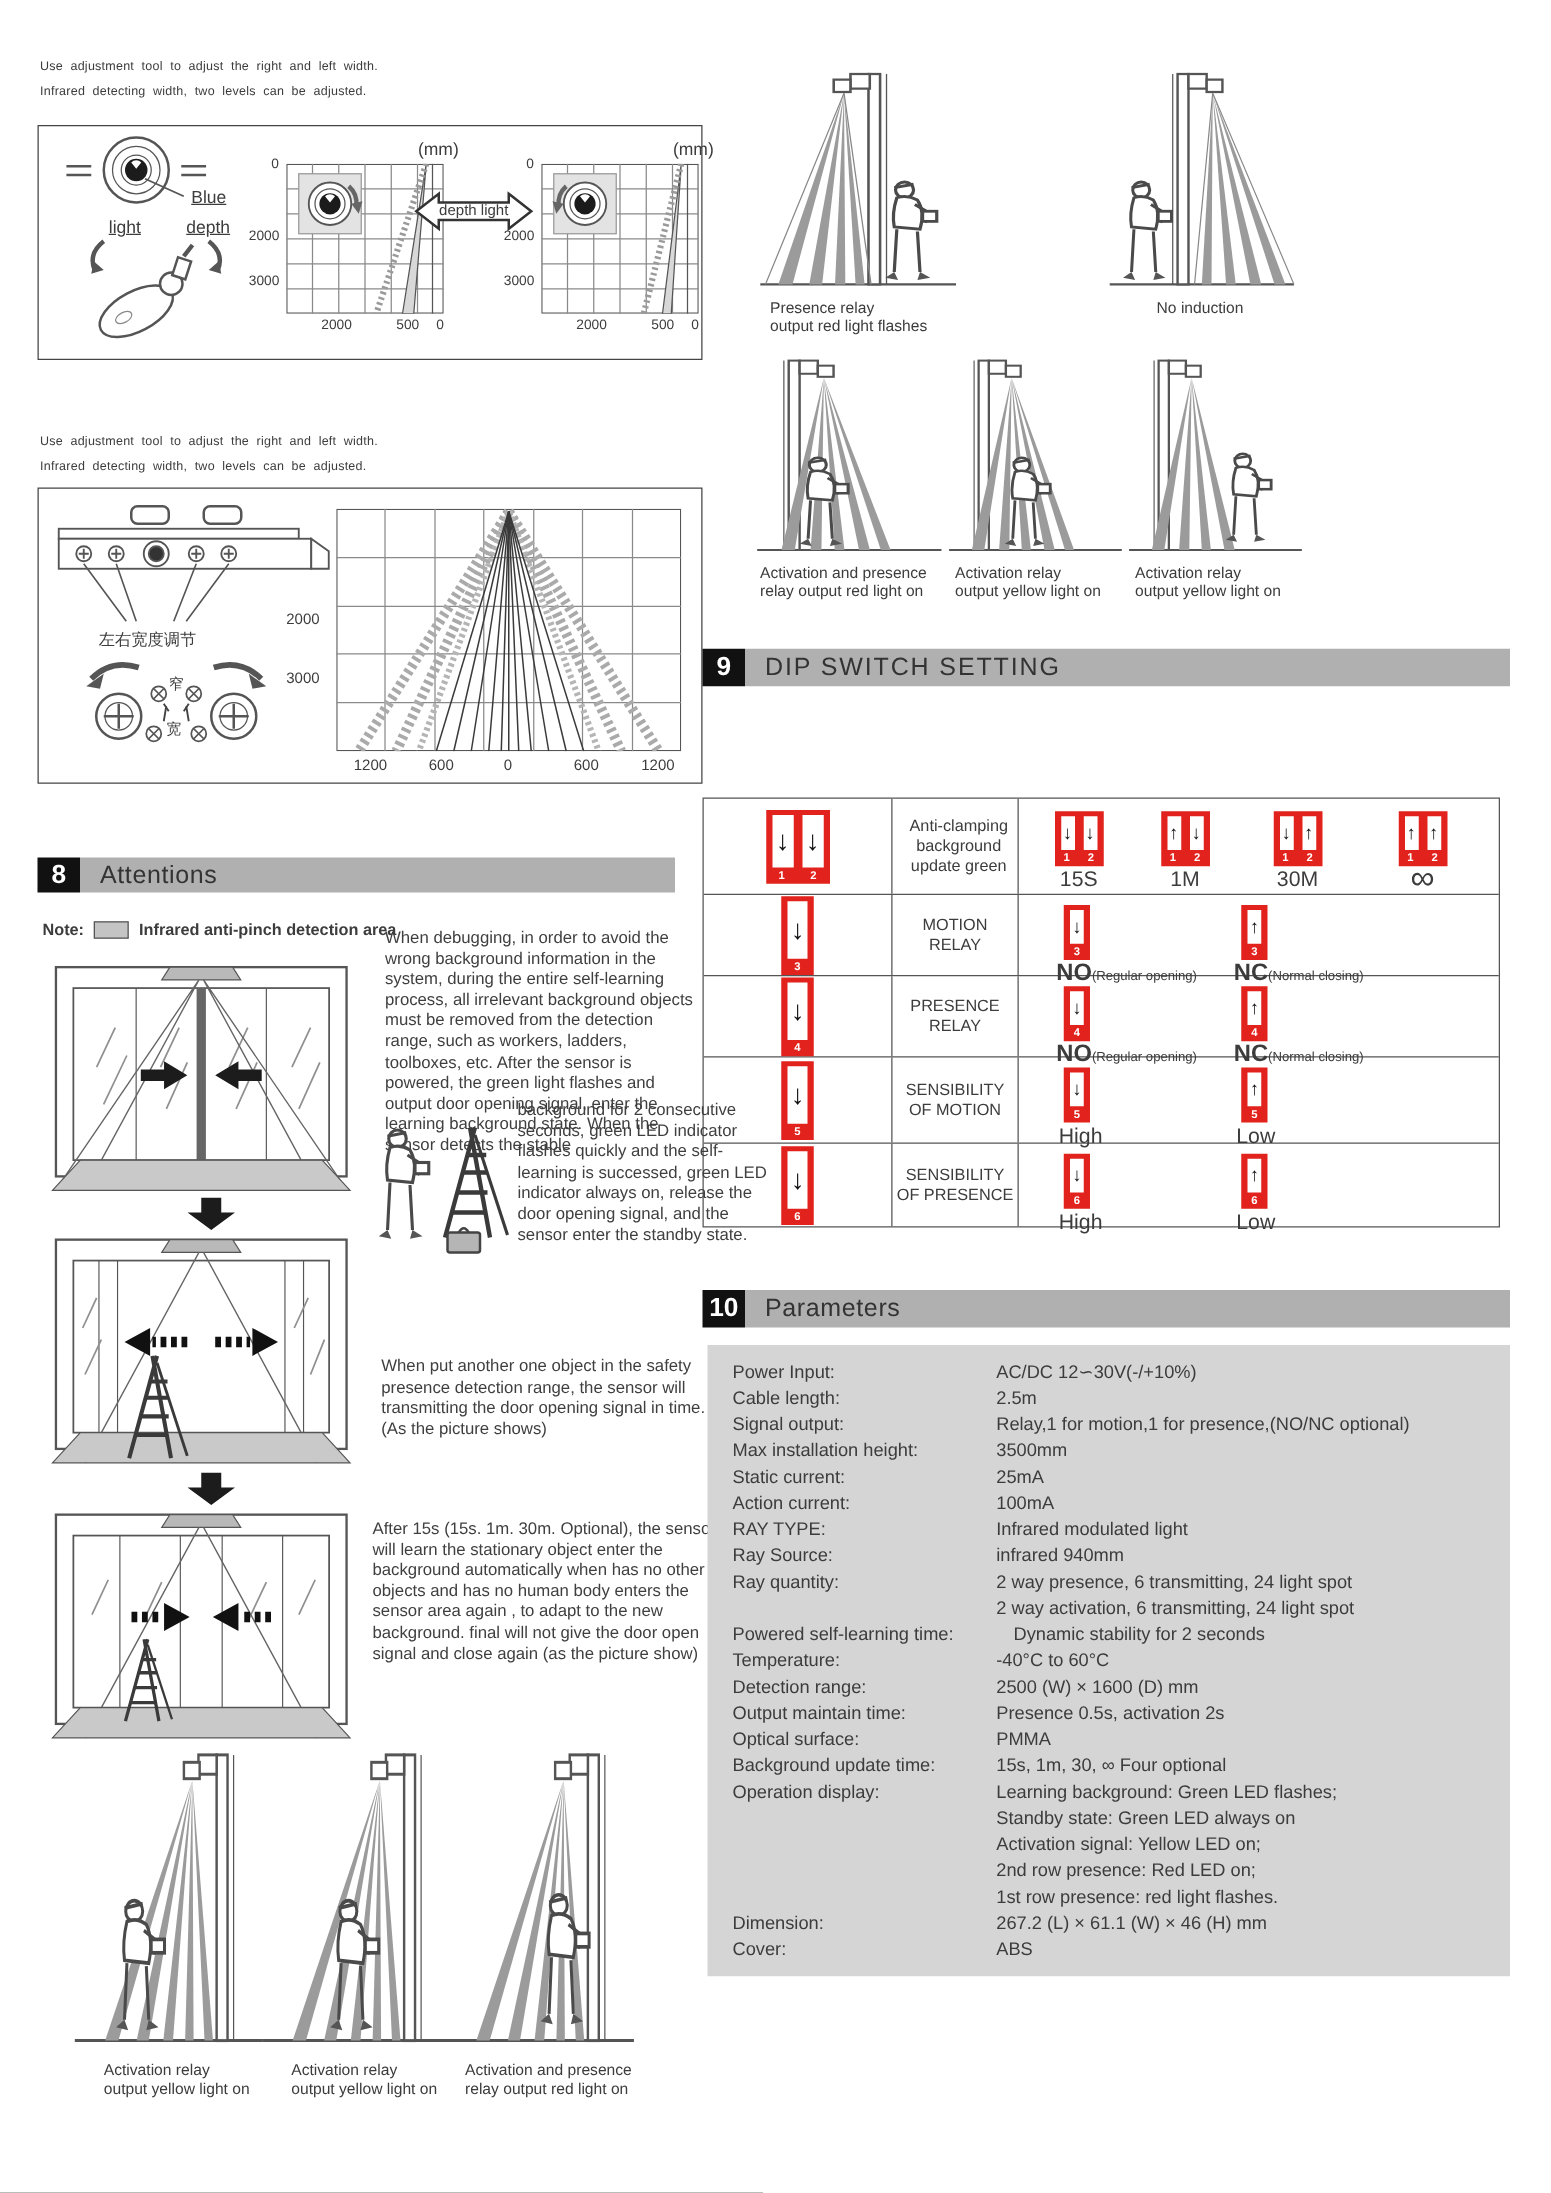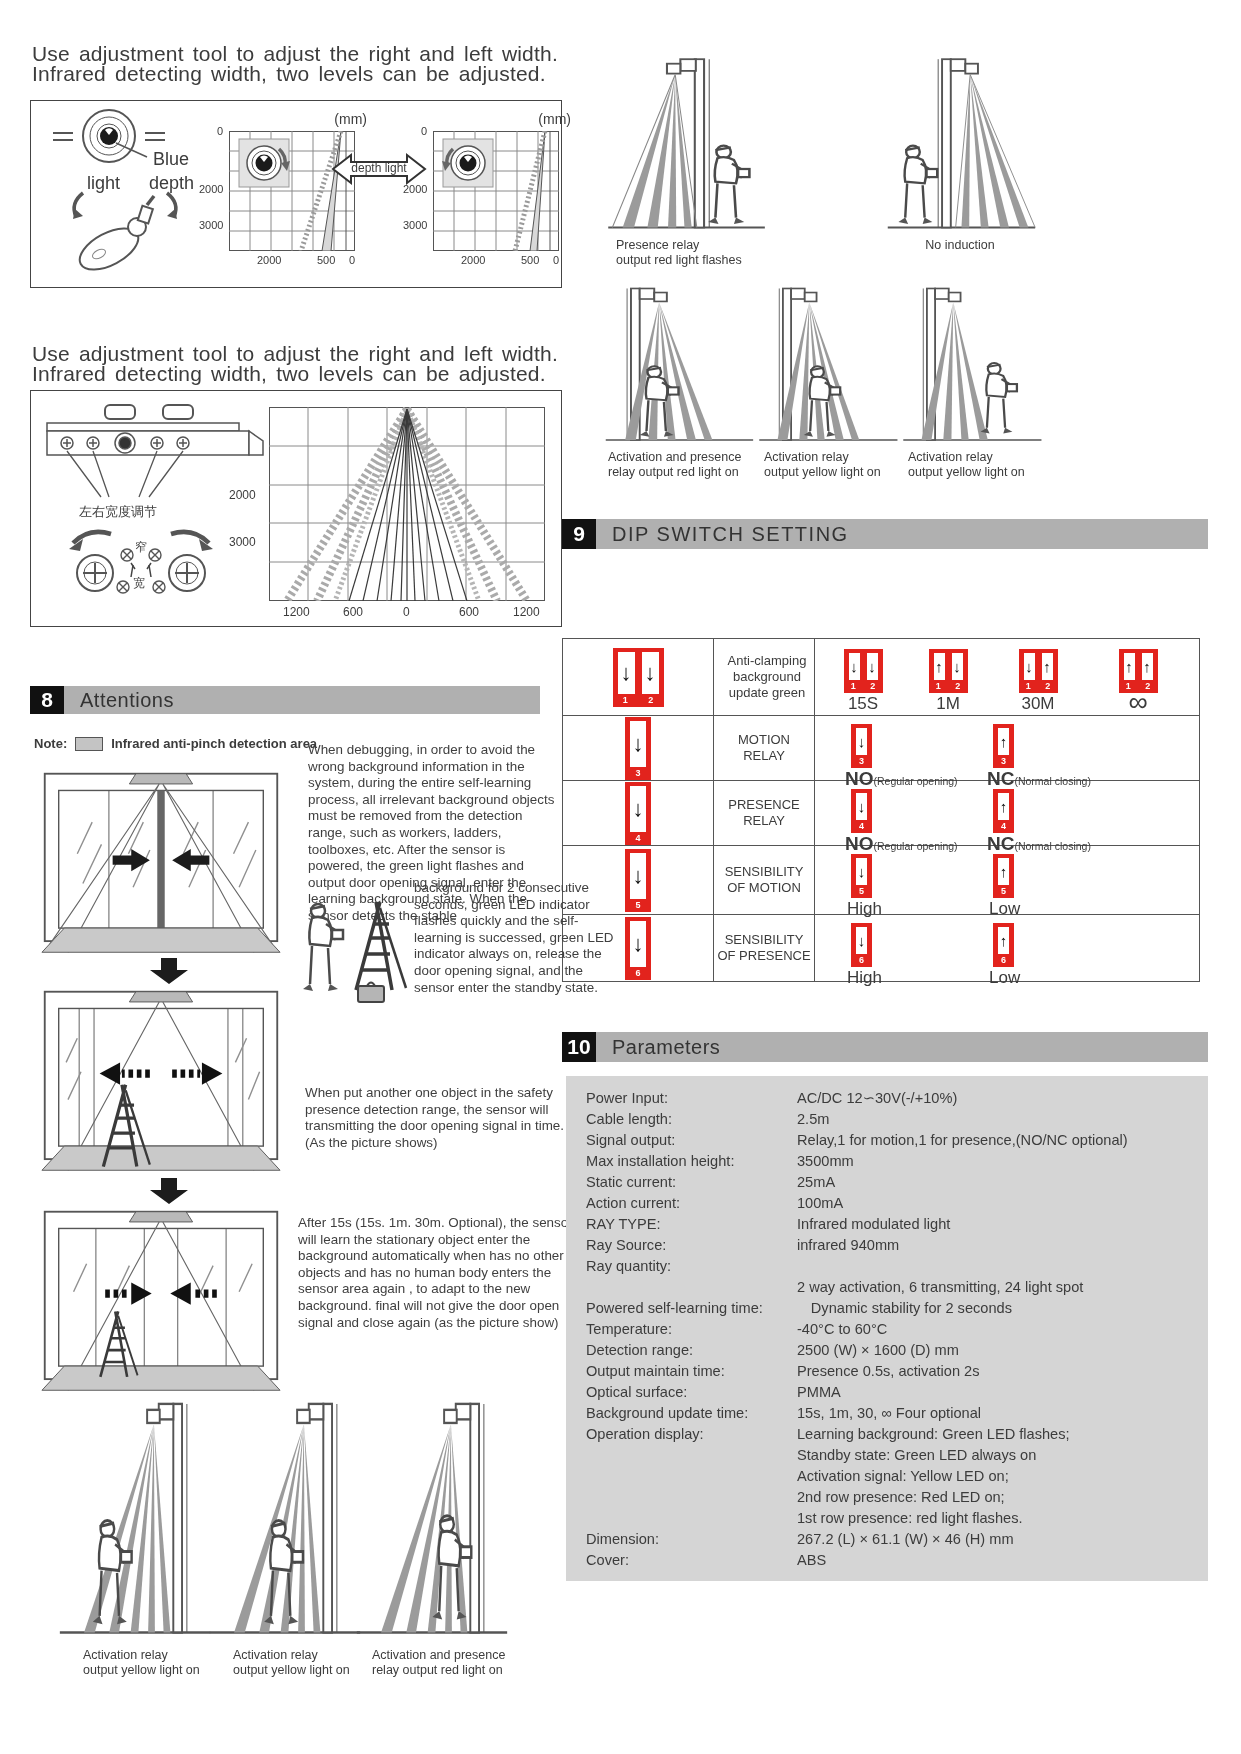--- a/index.html
+++ b/index.html
@@ -1,21 +1,21 @@
 <!DOCTYPE html>
 <html><head>
 <meta charset="utf-8">
 <style>
   html,body{margin:0;padding:0;background:#888;}
   .page{position:relative;width:1241px;height:1754px;background:#fff;overflow:hidden;
         font-family:"Liberation Sans","DejaVu Sans",sans-serif;color:#3c3c3c;}
   .abs{position:absolute;}
-  .intro{font-size:21px;line-height:20px;word-spacing:3px;letter-spacing:.2px;}
+  .intro{font-size:10px;line-height:20px;word-spacing:3px;letter-spacing:.2px;}
   .obox{position:absolute;border:1.5px solid #444;background:#fff;}
-  .lbl{position:absolute;font-size:18px;}
+  .lbl{position:absolute;font-size:14px;text-decoration:underline;}
   
   .schart{position:absolute;width:170px;height:165px;}
   .schart .unit{position:absolute;right:2px;top:-4px;font-size:14px;}
   .tick{position:absolute;font-size:11px;color:#3c3c3c;}
   
   .secbar{position:absolute;display:flex;align-items:stretch;}
   .secnum{background:#111;color:#fff;font-weight:bold;font-size:21px;display:flex;align-items:center;justify-content:center;min-width:34px;}
   .sectitle{background:#b0b0b0;color:#333;flex:1;display:flex;align-items:center;font-size:20px;padding-left:16px;letter-spacing:1.5px;}
   
   .fig{position:absolute;}
@@ -770,20 +770,21 @@
   <div class="prow">
         <span class="pl">RAY TYPE:</span>
         <span class="pv">Infrared modulated light</span>
       </div>
   <div class="prow">
         <span class="pl">Ray Source:</span>
         <span class="pv">infrared 940mm</span>
       </div>
   <div class="prow">
         <span class="pl">Ray quantity:</span>
+        <span class="pv">2 way presence, 6 transmitting, 24 light spot</span>
       </div>
   <div class="prow">
         <span class="pl"></span>
         <span class="pv">2 way activation, 6 transmitting, 24 light spot</span>
       </div>
   <div class="prow">
         <span class="pl">Powered self-learning time:</span>
         <span class="pv">Dynamic stability for 2 seconds</span>
       </div>
   <div class="prow">

